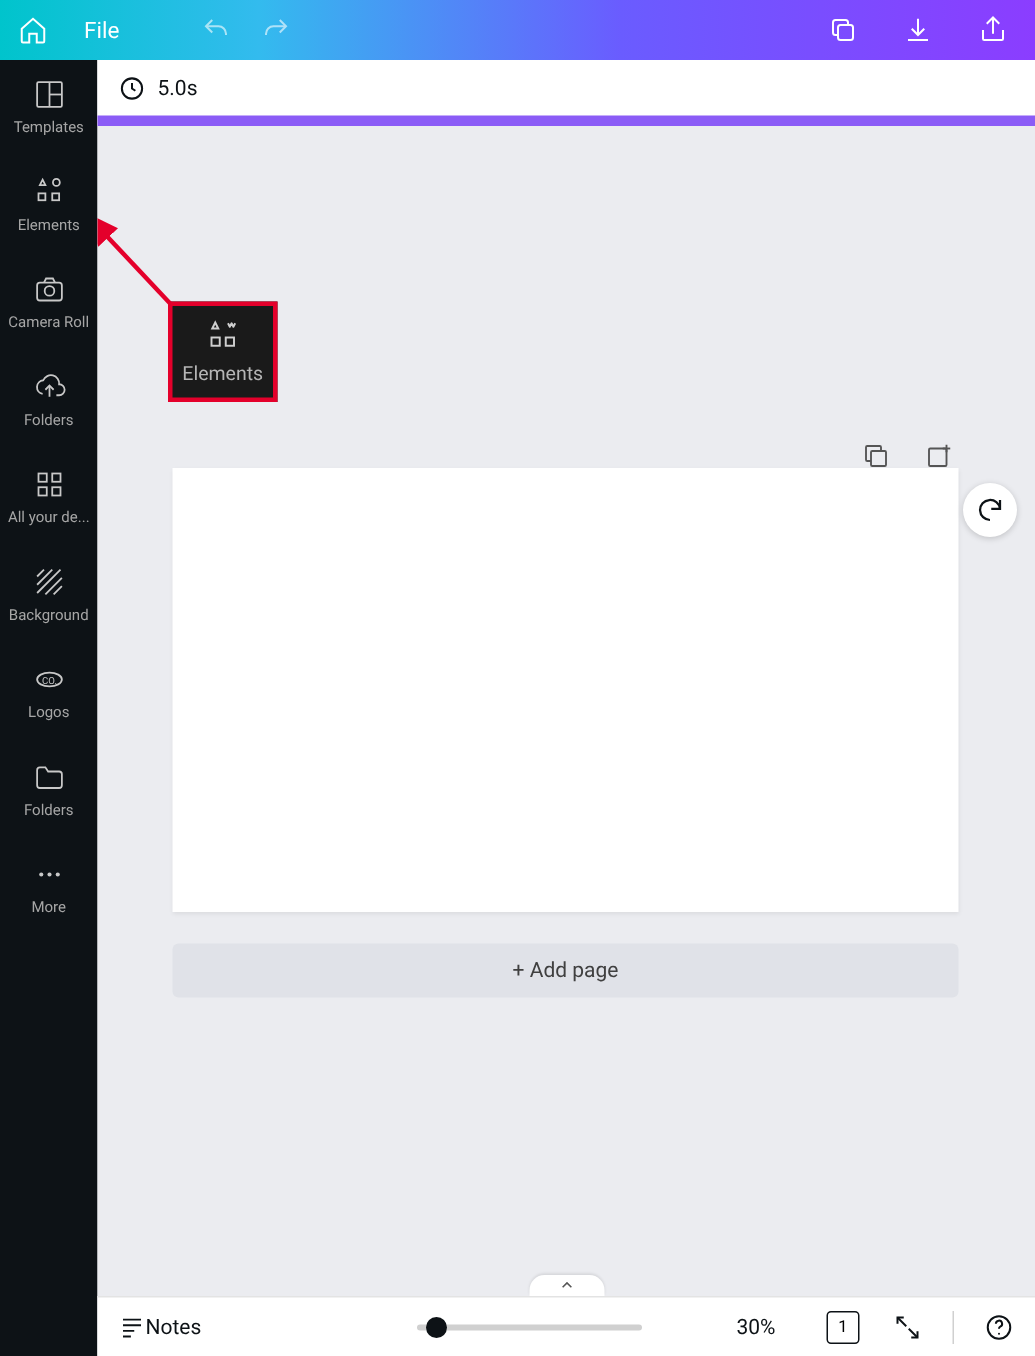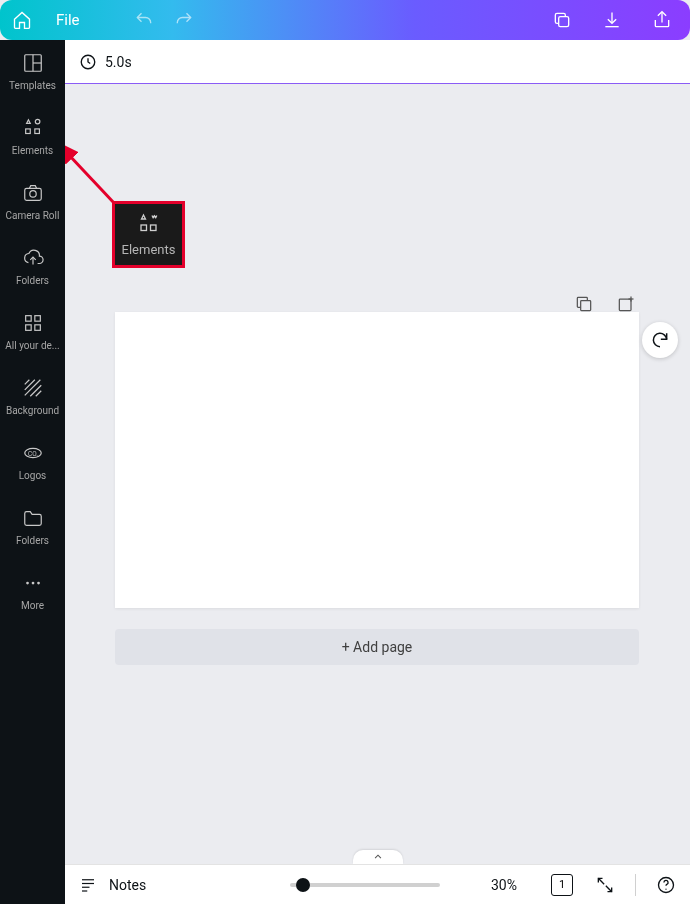--- a/index.html
+++ b/index.html
@@ -1,37 +1,37 @@
 <!DOCTYPE html>
 <html><head>
   <meta charset="utf-8">
   <style>
     * { margin:0; padding:0; box-sizing:border-box; font-family:-apple-system,BlinkMacSystemFont,"Segoe UI",Roboto,sans-serif; }
     html,body { width:690px; height:904px; overflow:hidden; background:#ebecf0; }
     .app { width:690px; height:904px; display:flex; flex-direction:column; }
 
     
-    .header { height:40px; background:linear-gradient(90deg,#00c4cc 0%,#33bbee 25%,#6a5cff 60%,#8b3dff 100%); display:flex; align-items:center; padding:0 8px; color:#fff;border-radius:12px; }
+    .header { height:40px; background:linear-gradient(90deg,#00c4cc 0%,#33bbee 25%,#6a5cff 60%,#8b3dff 100%); display:flex; align-items:center; padding:0 8px; color:#fff; }
     .header .left { display:flex; align-items:center; gap:12px; }
     .header .right { margin-left:auto; display:flex; align-items:center; gap:22px; padding-right:6px; }
     .hbtn { width:28px; height:28px; display:flex; align-items:center; justify-content:center; cursor:pointer; }
     .hbtn svg { width:20px; height:20px; stroke:#fff; fill:none; stroke-width:1.6; }
     .file-btn { font-size:15px; color:#fff; padding:4px 8px; cursor:pointer; }
 
     .body { flex:1; display:flex; min-height:0; }
 
     
     .sidebar { width:65px; background:#0d1216; display:flex; flex-direction:column; align-items:center; padding-top:12px; }
     .sb-item { width:65px; height:65px; display:flex; flex-direction:column; align-items:center; justify-content:flex-start; cursor:pointer; color:#a6a6a6; }
     .sb-item svg { width:22px; height:22px; stroke:#c8c8c8; fill:none; stroke-width:1.3; }
     .sb-item .lbl { font-size:10px; margin-top:6px; color:#a6a6a6; text-align:center; width:62px; overflow:hidden; white-space:nowrap; text-overflow:ellipsis; }
 
     
     .main { flex:1; display:flex; flex-direction:column; background:#ebecf0; min-width:0; }
-    .timebar { height:44px; background:#fff; display:flex; align-items:center; padding-left:14px; gap:8px; border-bottom:1px solid #8b5cf6; }
+    .timebar { height:44px; background:#fff; display:flex; align-items:center; padding-left:14px; gap:8px; border-bottom:7px solid #8b5cf6; }
     .timebar svg { width:18px; height:18px; stroke:#0d1216; fill:none; stroke-width:1.8; }
     .timebar .dur { font-size:14px; color:#0d1216; }
 
     .canvas-zone { flex:1; position:relative; overflow:hidden; }
 
     .page-tools { position:absolute; top:210px; right:52px; display:flex; gap:20px; }
     .page-tools .tbtn { width:22px; height:22px; cursor:pointer; }
     .page-tools svg { width:20px; height:20px; stroke:#555; fill:none; stroke-width:1.5; }
 
     .canvas { position:absolute; left:50px; top:228px; width:524px; height:296px; background:#fff; box-shadow:0 1px 3px rgba(0,0,0,0.07); }
@@ -48,21 +48,21 @@
 
     
     .arrow { position:absolute; left:-5px; top:58px; width:80px; height:80px; pointer-events:none; }
 
     
     .handle { position:absolute; bottom:0; left:50%; transform:translateX(-50%); width:50px; height:14px; background:#fff; border-radius:10px 10px 0 0; display:flex; align-items:center; justify-content:center; box-shadow:0 -1px 2px rgba(0,0,0,0.1); cursor:pointer; }
     .handle svg { width:14px; height:14px; stroke:#555; fill:none; stroke-width:1.8; }
 
     
     .footer { height:40px; background:#fff; border-top:1px solid #e3e3e3; display:flex; align-items:center; padding:0 14px; gap:14px; }
-    .footer .notes { display:flex; align-items:center; gap:12px; cursor:pointer; }
+    .footer .notes { display:flex; align-items:center; gap:0; cursor:pointer; }
     .footer .notes svg { width:18px; height:18px; stroke:#0d1216; fill:none; stroke-width:1.6; }
     .footer .notes span { font-size:14px; color:#0d1216; }
     .slider { flex:0 0 150px; margin-left:130px; height:4px; background:#d0d0d0; border-radius:2px; position:relative; }
     .slider .thumb { position:absolute; left:6px; top:-5px; width:14px; height:14px; border-radius:50%; background:#0d1216; cursor:pointer; }
     .footer .spacer { flex:1; }
     .footer .zoom { font-size:14px; color:#0d1216; margin-right:20px; }
     .pagebox { width:22px; height:22px; border:1.5px solid #0d1216; border-radius:3px; display:flex; align-items:center; justify-content:center; font-size:11px; cursor:pointer; margin-right:8px; }
     .ficon { width:20px; height:20px; cursor:pointer; }
     .ficon svg { width:20px; height:20px; stroke:#0d1216; fill:none; stroke-width:1.6; }
     .sep { width:1px; height:22px; background:#d0d0d0; margin:0 6px; }

